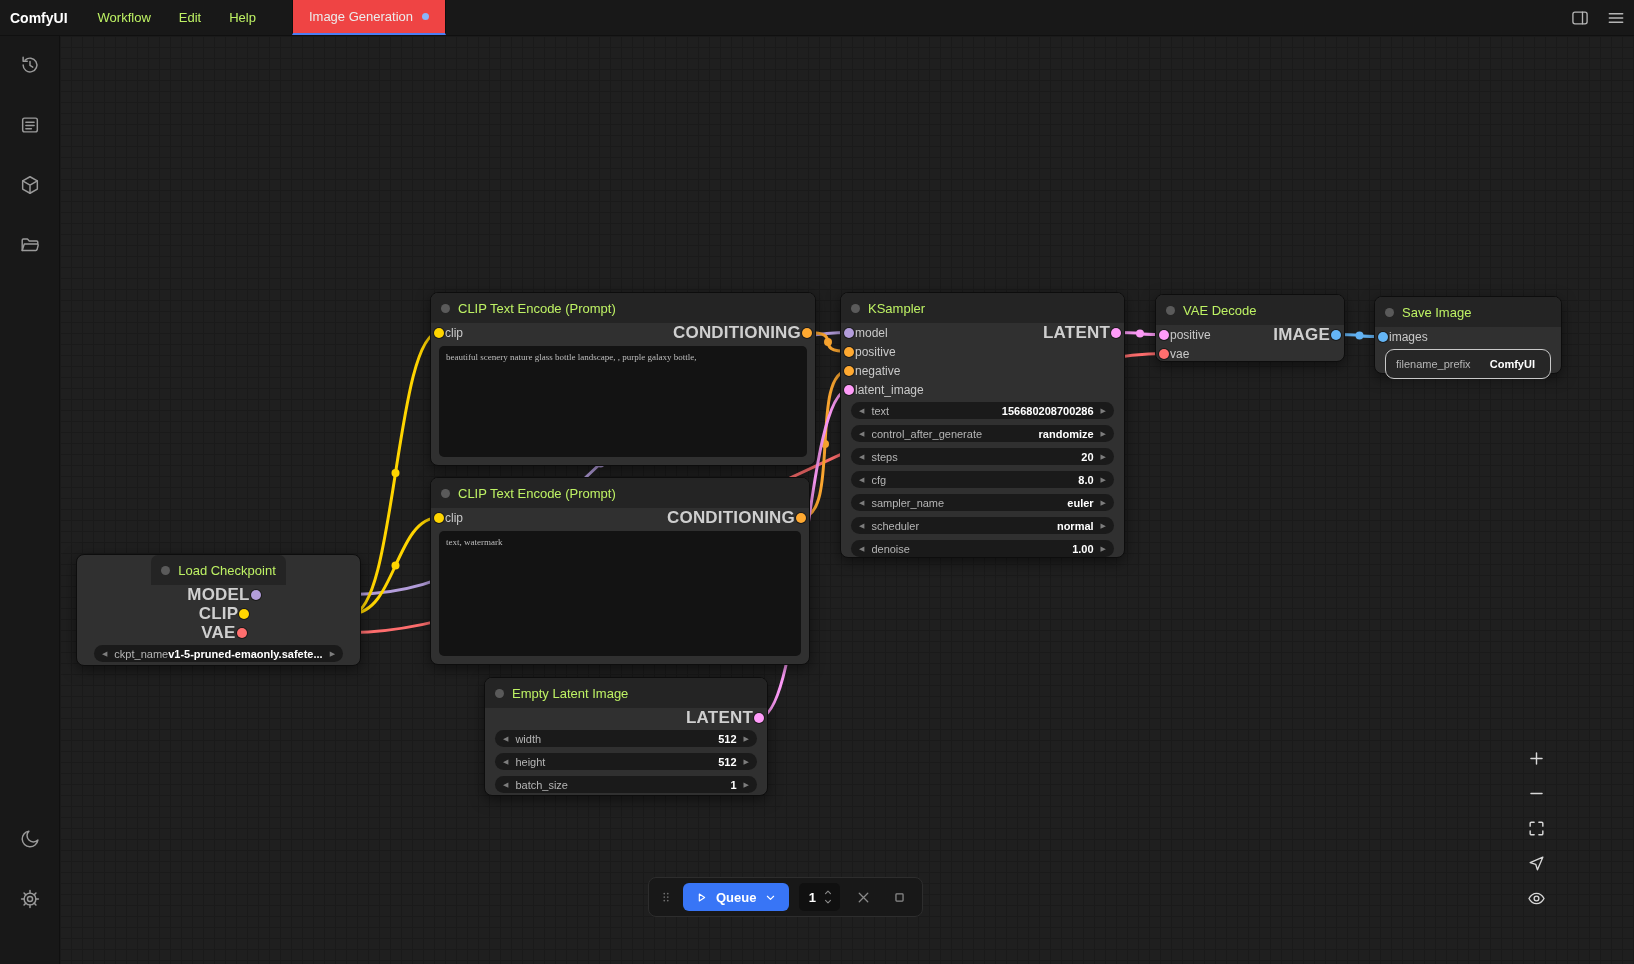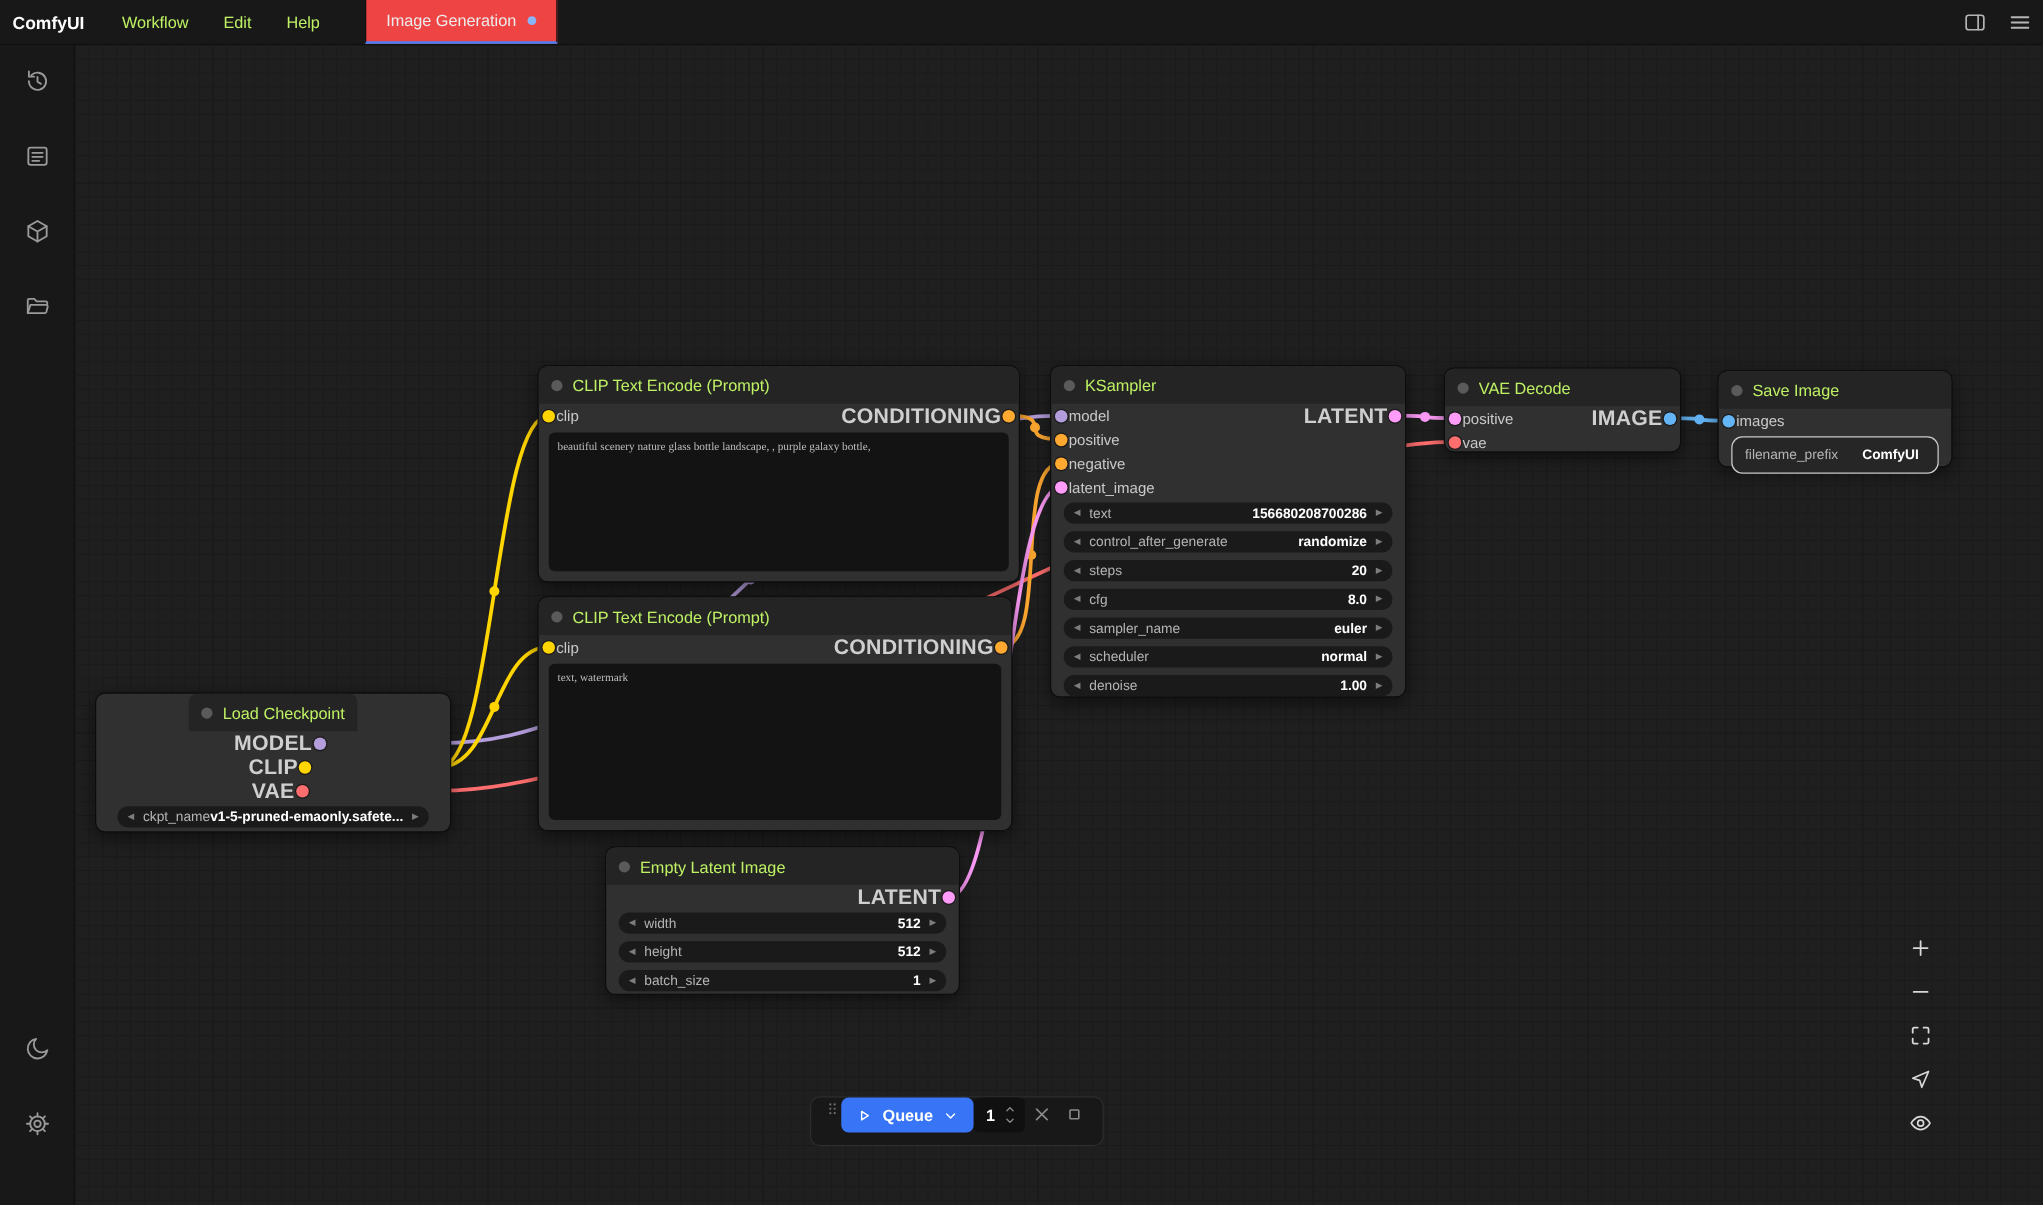--- a/index.html
+++ b/index.html
@@ -64,21 +64,21 @@
   .widget{flex:none;height:17px;margin:3px 10px;background:#1a1a1a;border-radius:9px;
     display:flex;align-items:center;font-size:11px;color:#b5b5b5;padding:0 6px;cursor:pointer}
   .w-arrow{font-size:7px;color:#7d7d7d;padding:0 2px;line-height:1}
   .w-label{margin-left:5px;white-space:nowrap}
   .w-value{margin-left:auto;margin-right:5px;color:#fff;font-weight:700;white-space:nowrap}
   .widget.text-widget{background:#262626;border:1px solid #c9c9c9;height:30px;padding:0 10px}
   .widget.text-widget .w-label{margin-left:0}
 
   
   .queue-panel{position:absolute;left:588px;top:841px;height:40px;z-index:10;background:#181818;
-    border:1px solid #2d2d2d;border-radius:8px;display:flex;padding:0 10px;}
+    border:1px solid #2d2d2d;border-radius:8px;display:flex;align-items:center;padding:0 10px;gap:10px}
   .drag-handle{color:#6f6f6f;display:flex;cursor:grab}
   .drag-handle svg{width:14px;height:18px}
   .queue-btn{height:28px;background:#3875f6;border:none;border-radius:6px;color:#fff;font-size:13px;
     font-weight:600;display:flex;align-items:center;gap:7px;padding:0 11px;cursor:pointer}
   .queue-btn svg{width:15px;height:15px}
   .batch-box{height:28px;display:flex;align-items:center;gap:5px;padding:0 7px;border-radius:5px;
     background:#101010;cursor:text}
   .batch-val{color:#fff;font-size:13px;font-weight:700;min-width:12px;text-align:center}
   .steppers{display:flex;flex-direction:column;gap:2px;color:#8a8a8a}
   .steppers svg{width:10px;height:7px;display:block;cursor:pointer}

